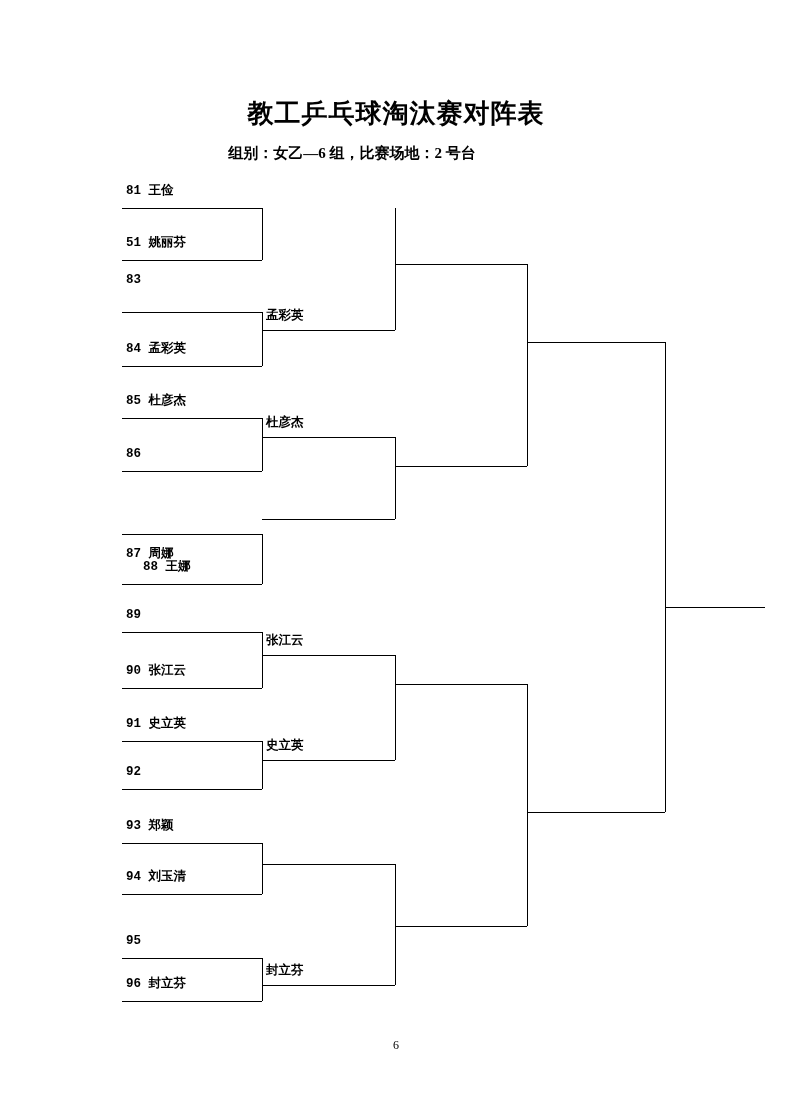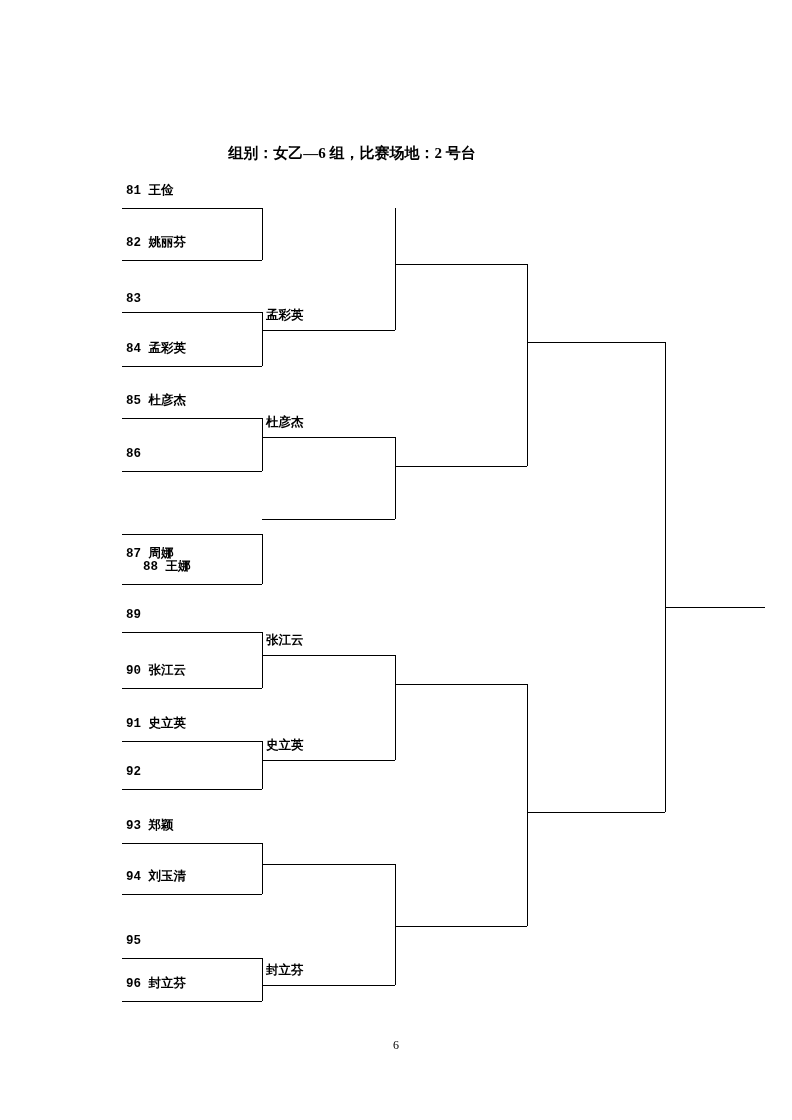--- a/index.html
+++ b/index.html
@@ -80,29 +80,30 @@
     font-family: "Liberation Serif", "DejaVu Serif", serif;
     white-space: nowrap;
     line-height: 14px;
   }
 </style>
 </head>
 <body>
 
 <div class="page">
 
+  <div class="title">教工乒乓球淘汰赛对阵表</div>
   <div class="subtitle">组别：女乙—6 组，比赛场地：2 号台</div>
 
   <div class="seed" style="left:126px; top:184px;"><span>81</span> <span>王俭</span></div>
   <div class="hline" style="left:122px; top:208px; width:140px;"></div>
 
-  <div class="seed" style="left:126px; top:236px;"><span>82</span> <span>姚丽芬</span></div>
+  <div class="seed" style="left:126px; top:236px;"><span>51</span> <span>姚丽芬</span></div>
   <div class="hline" style="left:122px; top:260px; width:140px;"></div>
 
-  <div class="seed" style="left:126px; top:292px;"><span>83</span> <span></span></div>
+  <div class="seed" style="left:126px; top:273px;"><span>83</span> <span></span></div>
   <div class="hline" style="left:122px; top:312px; width:140px;"></div>
 
   <div class="seed" style="left:126px; top:342px;"><span>84</span> <span>孟彩英</span></div>
   <div class="hline" style="left:122px; top:366px; width:140px;"></div>
 
   <div class="seed" style="left:126px; top:394px;"><span>85</span> <span>杜彦杰</span></div>
   <div class="hline" style="left:122px; top:418px; width:140px;"></div>
 
   <div class="seed" style="left:126px; top:447px;"><span>86</span> <span></span></div>
   <div class="hline" style="left:122px; top:471px; width:140px;"></div>

